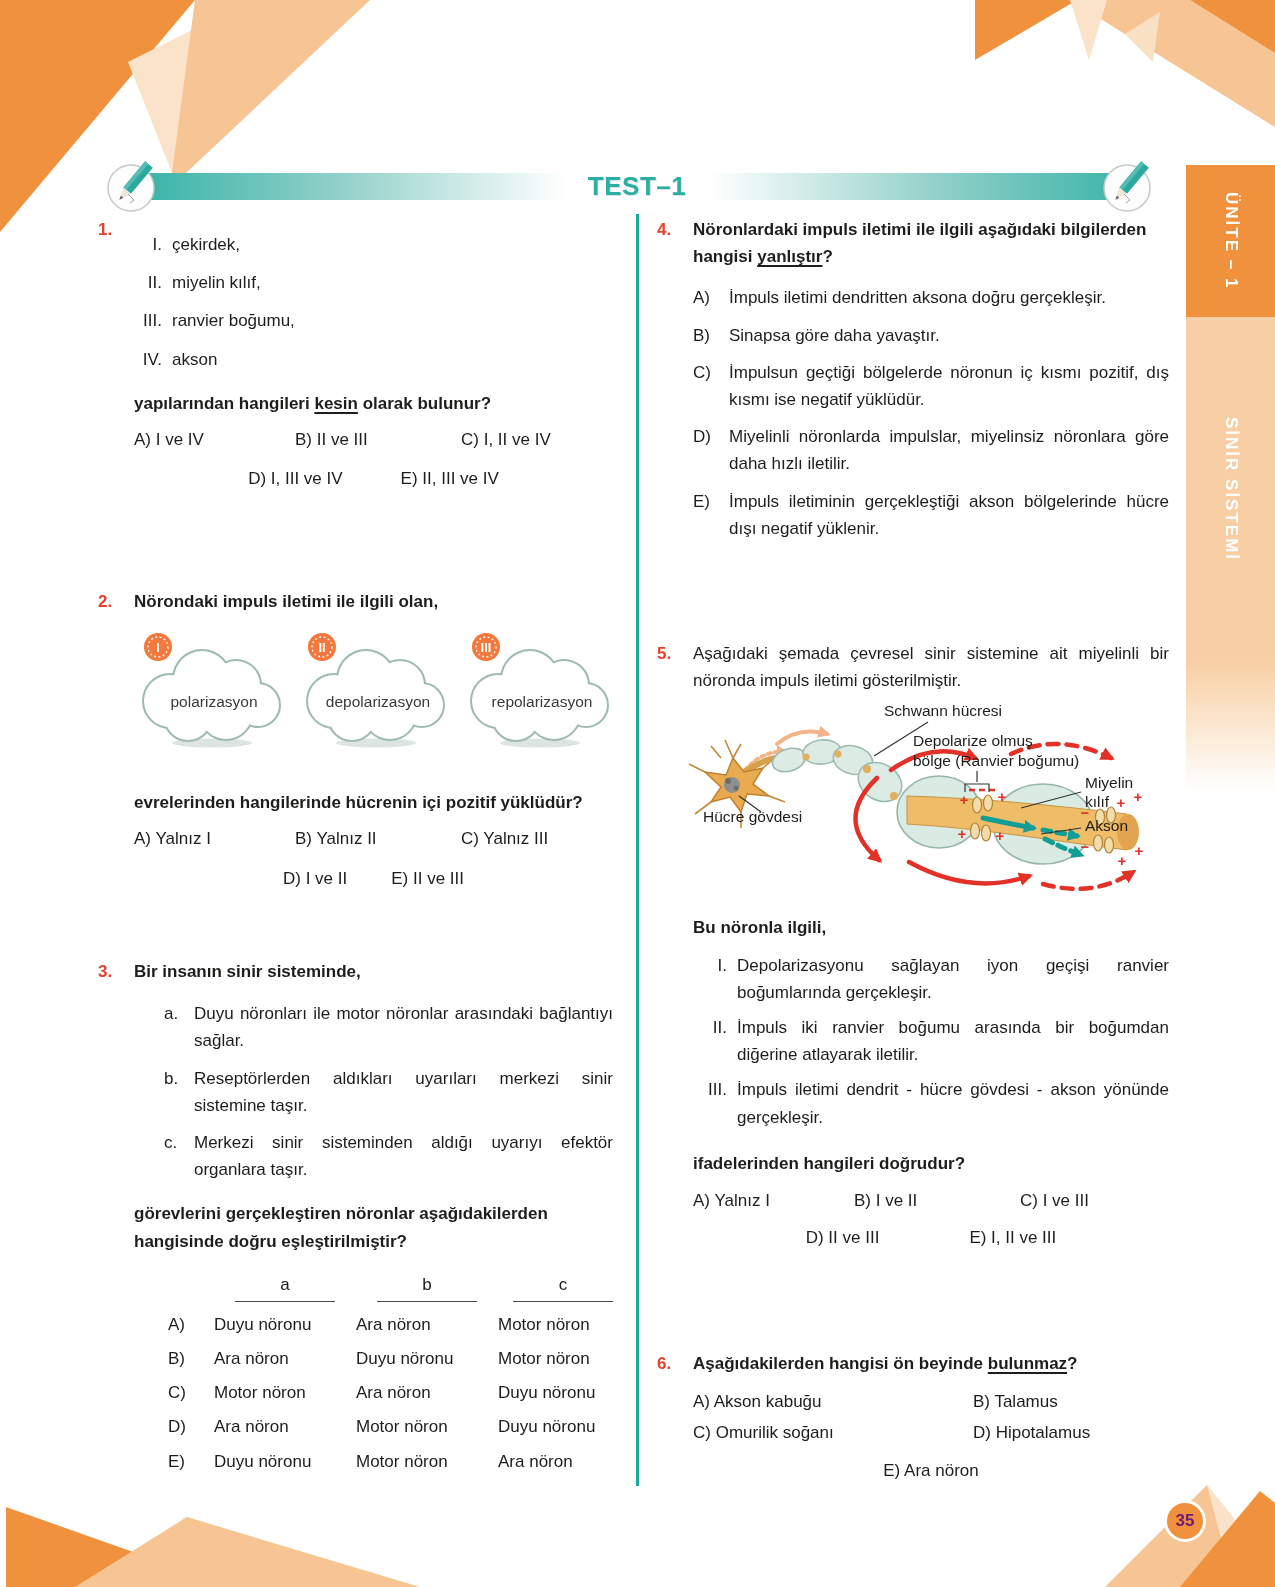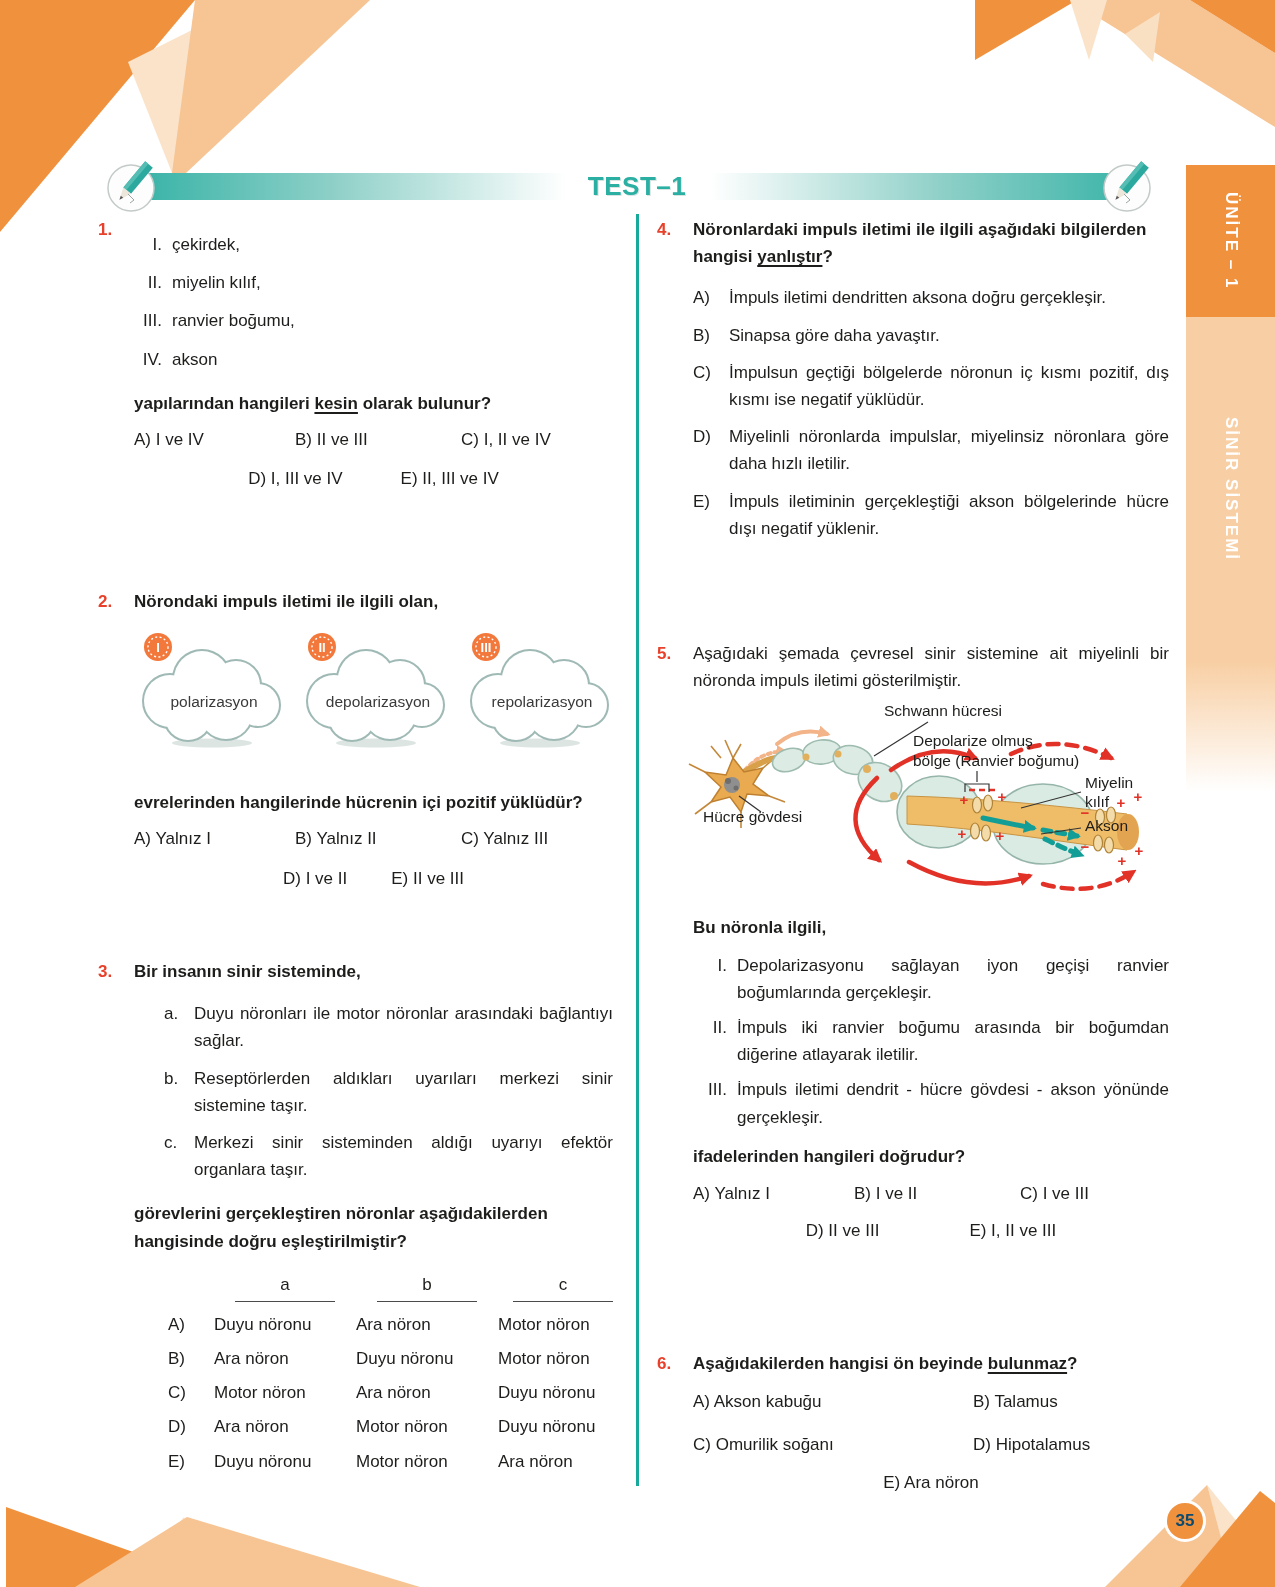--- a/index.html
+++ b/index.html
@@ -79,21 +79,21 @@
   
   .clouds { margin-top:14px; margin-left:-8px; display:block; }
 
   
   .neuron { display:block; margin-top:6px; margin-left:-12px; }
 
   
   .pageno { position:absolute; left:1164px; top:1500px; width:42px; height:42px; z-index:4;
             border-radius:50%; background:#F0913E; border:3px solid #ffffff;
             box-sizing:border-box; display:flex; align-items:center; justify-content:center;
-            color:#0c4a6e; font-weight:bold; font-size:17px; }
+            color:#701a75; font-weight:bold; font-size:17px; }
 </style>
 </head>
 <body>
 
 <div class="page">
 
   <svg class="corner" style="left:0;top:0" width="380" height="235" viewBox="0 0 380 235">
     <polygon points="0,0 195,0 0,232" fill="#F0913E"></polygon>
     <polygon points="128,62 196,28 178,188" fill="#FBE3CA"></polygon>
     <polygon points="195,0 370,0 170,188" fill="#F7C493"></polygon>
@@ -457,42 +457,42 @@
         <span class="lt" style="flex:1;text-align:justify">Depolarizasyonu sağlayan iyon geçişi ranvier boğumlarında gerçekleşir.</span>
       </div>
       <div class="ritem" style="margin-top:8px">
         <span class="rn" style="flex-basis:34px">II.</span>
         <span class="lt" style="flex:1;text-align:justify">İmpuls iki ranvier boğumu arasında bir boğumdan diğerine atlayarak iletilir.</span>
       </div>
       <div class="ritem" style="margin-top:8px">
         <span class="rn" style="flex-basis:34px">III.</span>
         <span class="lt" style="flex:1;text-align:justify">İmpuls iletimi dendrit - hücre gövdesi - akson yönünde gerçekleşir.</span>
       </div>
-      <div class="stem" style="margin-top:12px">ifadelerinden hangileri doğrudur?</div>
+      <div class="stem" style="margin-top:19px">ifadelerinden hangileri doğrudur?</div>
       <div class="optrow" style="margin-top:10px">
         <span class="o1">A) Yalnız I</span>
         <span class="o2">B) I ve II</span>
         <span class="o3">C) I ve III</span>
       </div>
       <div class="optrow2" style="gap:90px;margin-top:10px">
         <span>D) II ve III</span>
         <span>E) I, II ve III</span>
       </div>
     </div>
   </div>
 
   <div class="q q-right" style="top:1350px">
     <span class="qnum">6.</span>
     <div class="qbody">
       <div class="qtitle"><span>Aşağıdakilerden hangisi ön beyinde </span><span class="u">bulunmaz</span><span>?</span></div>
       <div class="q6row">
         <span class="c1">A) Akson kabuğu</span>
         <span>B) Talamus</span>
       </div>
-      <div class="q6row" style="margin-top:16px">
+      <div class="q6row" style="margin-top:4px">
         <span class="c1">C) Omurilik soğanı</span>
         <span>D) Hipotalamus</span>
       </div>
       <div class="q6e">E) Ara nöron</div>
     </div>
   </div>
 
   <div class="pageno">
     <span>35</span>
   </div>

